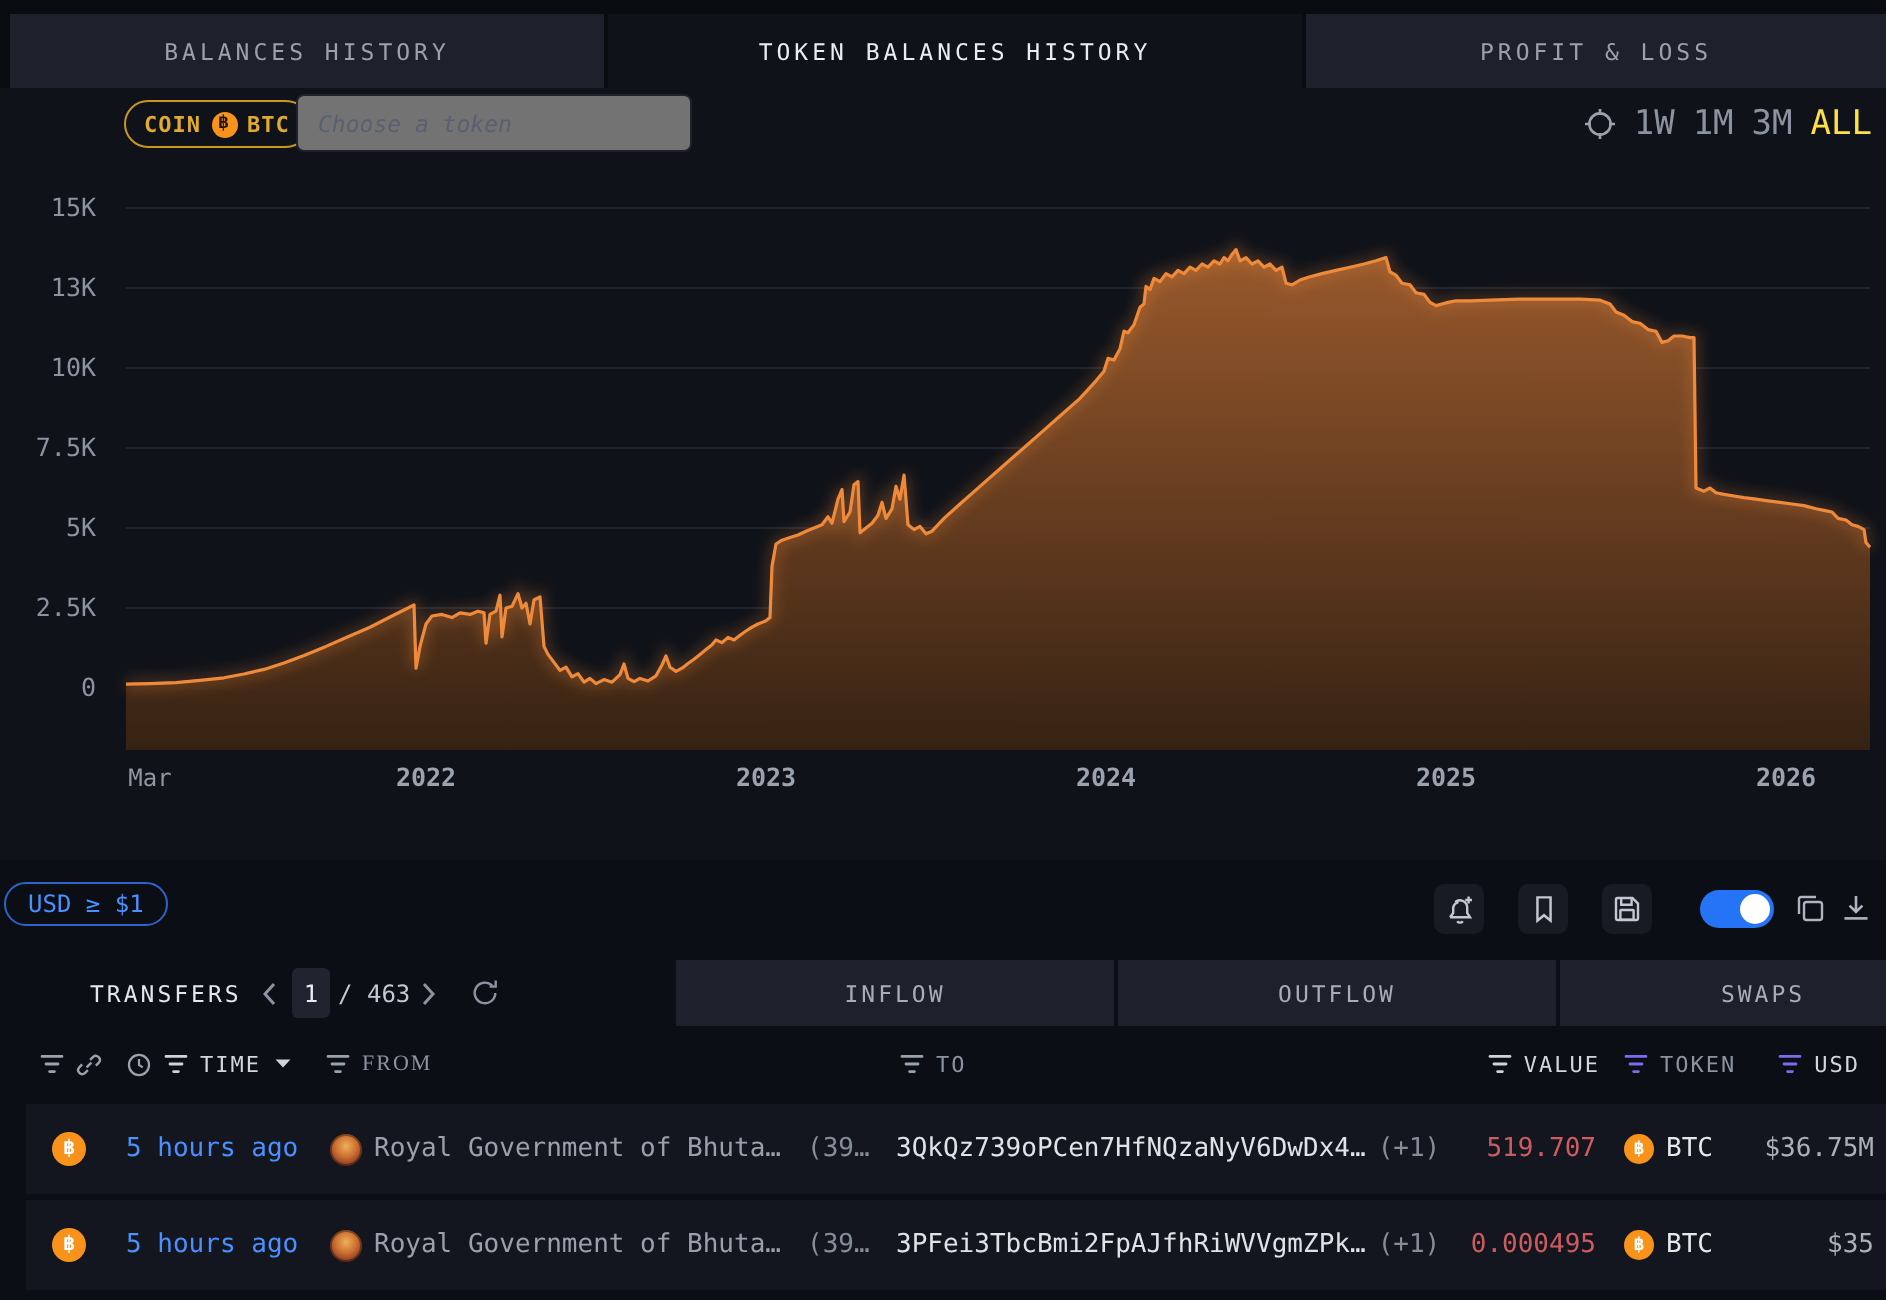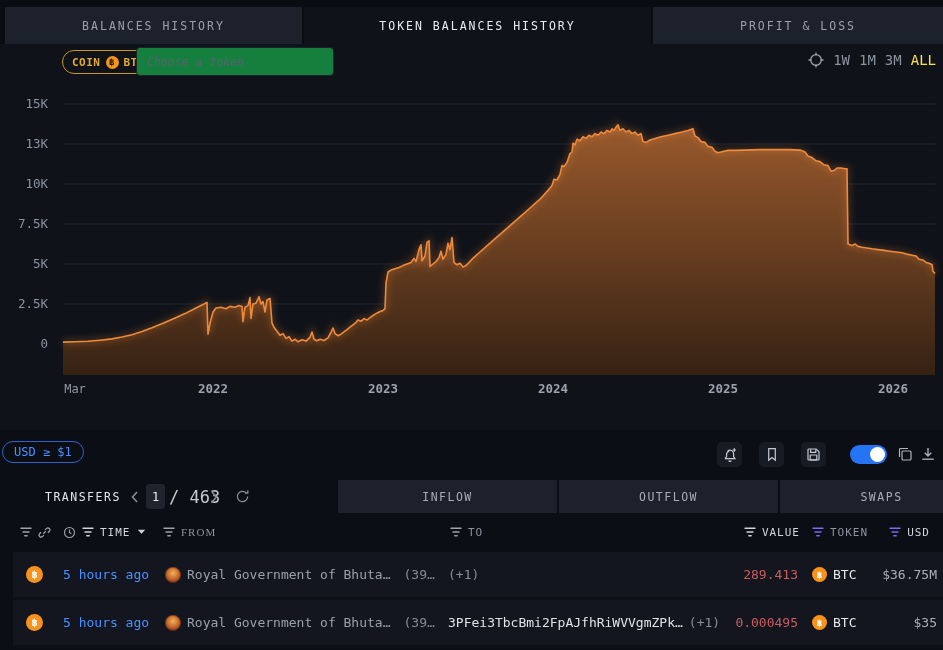--- a/index.html
+++ b/index.html
@@ -15,26 +15,26 @@
   .ttab.t1{width:297px;} .ttab.t2{width:347px;} .ttab.t3{flex:1;}
   .ttab.active{background:#0f1219;color:#e9ecf0;}
 
   
   .panel{position:absolute;top:44px;left:0;width:943px;height:386px;background:#0f1219;}
   .coin-pill{position:absolute;left:62px;top:50px;height:22px;border:1.4px solid #c9971f;
              border-radius:13px;display:flex;align-items:center;gap:5px;padding:0 9px;
              color:#e0ab2e;font-size:11px;font-weight:bold;letter-spacing:.5px;cursor:pointer;}
   .coin-circ{width:13px;height:13px;border-radius:50%;background:#f7931a;color:#231503;
              font-size:9px;font-weight:bold;display:flex;align-items:center;justify-content:center;}
-  .token-input{position:absolute;left:136px;top:47px;width:176px;height:27px;background:#15803d;
+  .token-input{position:absolute;left:148px;top:47px;width:176px;height:27px;background:#737373;
                border:1px solid #1d222b;border-radius:4px;color:#cfd4da;font-size:11.5px;
                font-family:inherit;padding:0 10px;outline:none;font-style:italic;}
   .token-input::placeholder{color:#596170;}
   .range-box{position:absolute;right:7px;top:52px;display:flex;align-items:center;gap:9px;
-             color:#8b93a0;font-size:14px;}
+             color:#8b93a0;font-size:17px;}
   .range{cursor:pointer;}
   .range.active{color:#fde047;}
   .crosshair{display:flex;color:#9aa3ad;cursor:pointer;}
 
   #chartSvg{position:absolute;left:0;top:90px;}
   .grid{stroke:#20242f;stroke-width:1;}
   .ylab{fill:#8b93a0;font:12.5px "DejaVu Sans Mono",monospace;}
   .xlab{fill:#8f97a3;font:12px "DejaVu Sans Mono",monospace;}
   .xlab.major{font-weight:bold;fill:#9aa3ae;font-size:12.5px;}
 
@@ -52,21 +52,21 @@
   
   .tnav{position:absolute;top:480px;left:0;width:943px;height:33px;}
   .tnav .seg{position:absolute;top:0;height:33px;background:#1c212b;display:flex;
              align-items:center;justify-content:center;color:#a6adb8;font-size:11.5px;
              letter-spacing:1.5px;cursor:pointer;margin-left:40px;}
   .transfers-zone{position:absolute;left:0;top:0;width:296px;height:33px;display:flex;align-items:center;}
   .transfers-label{position:absolute;left:45px;color:#e3e6ea;font-size:11.5px;letter-spacing:1.5px;}
   .pg-chev{position:absolute;display:flex;color:#8b93a0;cursor:pointer;}
   .pg-box{position:absolute;left:146px;top:4px;width:19px;height:25px;background:#20242f;border-radius:3px;
           color:#e9ecf0;font-size:12px;display:flex;align-items:center;justify-content:center;cursor:pointer;}
-  .pg-total{position:absolute;left:169px;color:#c3c9d2;font-size:17px;}
+  .pg-total{position:absolute;left:169px;color:#c3c9d2;font-size:12px;}
   .refresh{position:absolute;left:235px;display:flex;color:#8b93a0;cursor:pointer;}
 
   
   .thead{position:absolute;top:514px;left:0;width:943px;height:36px;font-size:11px;
          letter-spacing:1px;color:#8b93a0;}
   .hg{position:absolute;top:0;height:36px;display:flex;align-items:center;gap:6px;}
   .hg .lbl{cursor:pointer;}
   .hlight{color:#d2d7dd;}
   .ficon{display:flex;color:#9aa3ad;cursor:pointer;}
   .ficon.purple{color:#7a6bf0;}
@@ -312,23 +312,24 @@
   <span class="cell c-chain">
       <span class="btc-badge">฿</span>
     </span>
   <span class="cell c-time">5 hours ago</span>
   <span class="cell c-from">
     <span class="avatar"></span>
     <span>Royal Government of Bhuta…</span>
     <span class="extra">(39…</span>
   </span>
   <span class="cell c-to">
+    <span>3QkQz739oPCen7HfNQzaNyV6DwDx4…</span>
     <span class="extra">(+1)</span>
   </span>
-  <span class="cell c-value">289.413</span>
+  <span class="cell c-value">519.707</span>
   <span class="cell c-token">
     <span class="btc-badge sm">฿</span>
     <span>BTC</span>
   </span>
   <span class="cell c-usd">$36.75M</span>
 </div>
 
 <div class="trow r2">
   <span class="cell c-chain">
       <span class="btc-badge">฿</span>

